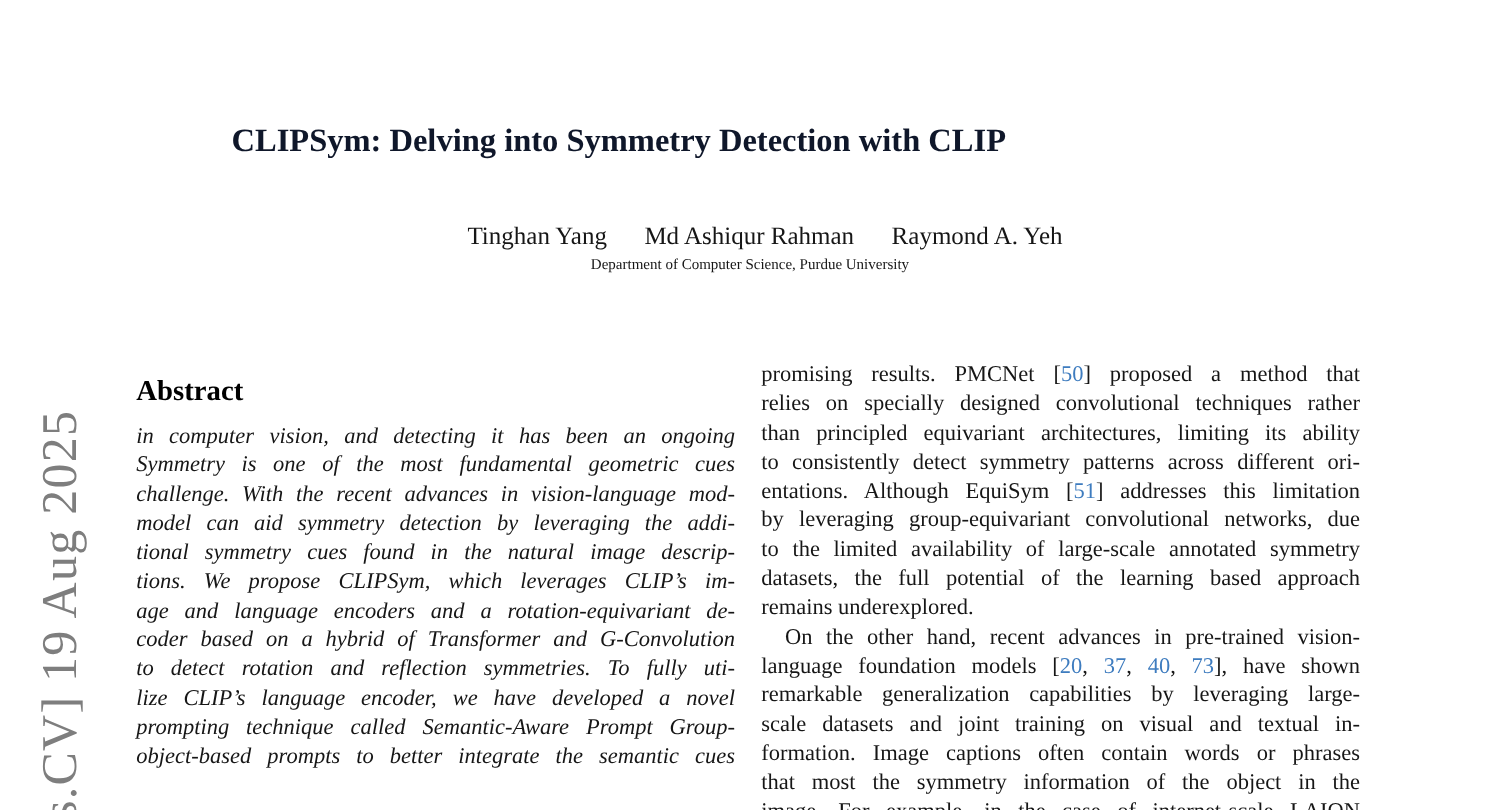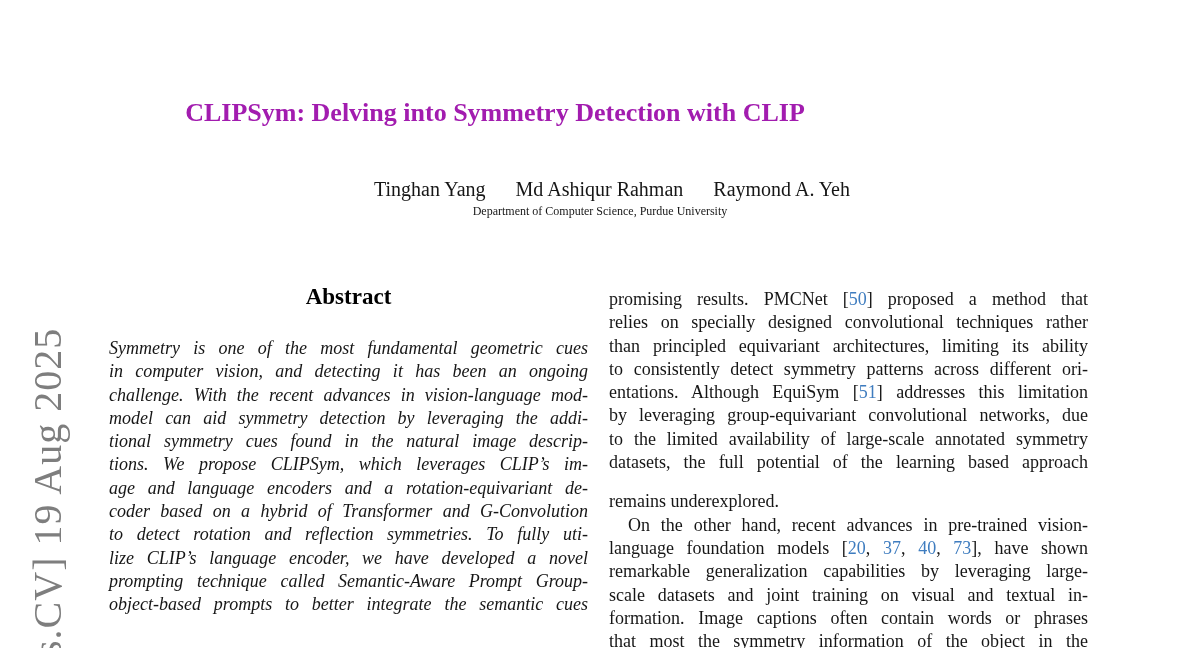--- a/index.html
+++ b/index.html
@@ -19,54 +19,54 @@
     font-size:40px;
     letter-spacing:1px;
     color:var(--stamp,#7e7e7e);
     white-space:nowrap;
   }
   .title{
     position:absolute;
     left:0;top:98px;width:990px;
     margin:0;
     text-align:center;
-    font-size:26px;font-weight:bold;color:#a21caf;
+    font-size:26px;font-weight:bold;color:#0f172a;
   }
   .authors{
     position:absolute;
     left:0;top:178px;width:1200px;
     display:flex;justify-content:center;gap:30px;
     font-size:20px;
     padding-left:12px;
   }
   .affiliation{
     position:absolute;
     left:0;top:204px;width:1200px;
     text-align:center;
     font-size:12px;
   }
   .col{position:absolute;width:479px;}
   .col-left{left:109px;top:0;}
   .col-right{left:609px;top:0;}
   .abstract-heading{
-    position:absolute;left:0;top:284px;width:479px;
-    text-align:center;
+    position:absolute;left:0;top:300px;width:479px;
+    text-align:left;
     font-size:23px;font-weight:bold;color:#000;
   }
   .lines{position:absolute;left:0;width:479px;}
   .abstract-body{top:337px;}
   .right-body{top:288px;}
   .line{
     height:23.3px;line-height:23.3px;
     font-size:18px;
     text-align:justify;
     text-align-last:justify;
   }
   .italic .line{font-style:italic;}
-  .line.flush{text-align-last:left;margin-top:16px;}
+  .line.flush{text-align-last:left;}
   .line.indent{text-indent:19px;}
   .cite{color:var(--cite,#3e7cbf);}
 </style>
 </head>
 <body>
 
 <div class="page">
 
   <div class="arxiv-stamp">s.CV] 19 Aug 2025</div>
 
@@ -76,22 +76,22 @@
     <span>Tinghan Yang</span>
     <span>Md Ashiqur Rahman</span>
     <span>Raymond A. Yeh</span>
   </div>
 
   <div class="affiliation">Department of Computer Science, Purdue University</div>
 
   <div class="col col-left">
     <div class="abstract-heading">Abstract</div>
     <div class="lines abstract-body italic">
+        <div class="line">in computer vision, and detecting it has been an ongoing</div>
         <div class="line">Symmetry is one of the most fundamental geometric cues</div>
-        <div class="line">in computer vision, and detecting it has been an ongoing</div>
         <div class="line">challenge. With the recent advances in vision-language mod-</div>
         <div class="line">model can aid symmetry detection by leveraging the addi-</div>
         <div class="line">tional symmetry cues found in the natural image descrip-</div>
         <div class="line">tions. We propose CLIPSym, which leverages CLIP’s im-</div>
         <div class="line">age and language encoders and a rotation-equivariant de-</div>
         <div class="line">coder based on a hybrid of Transformer and G-Convolution</div>
         <div class="line">to detect rotation and reflection symmetries. To fully uti-</div>
         <div class="line">lize CLIP’s language encoder, we have developed a novel</div>
         <div class="line">prompting technique called Semantic-Aware Prompt Group-</div>
         <div class="line">object-based prompts to better integrate the semantic cues</div>

